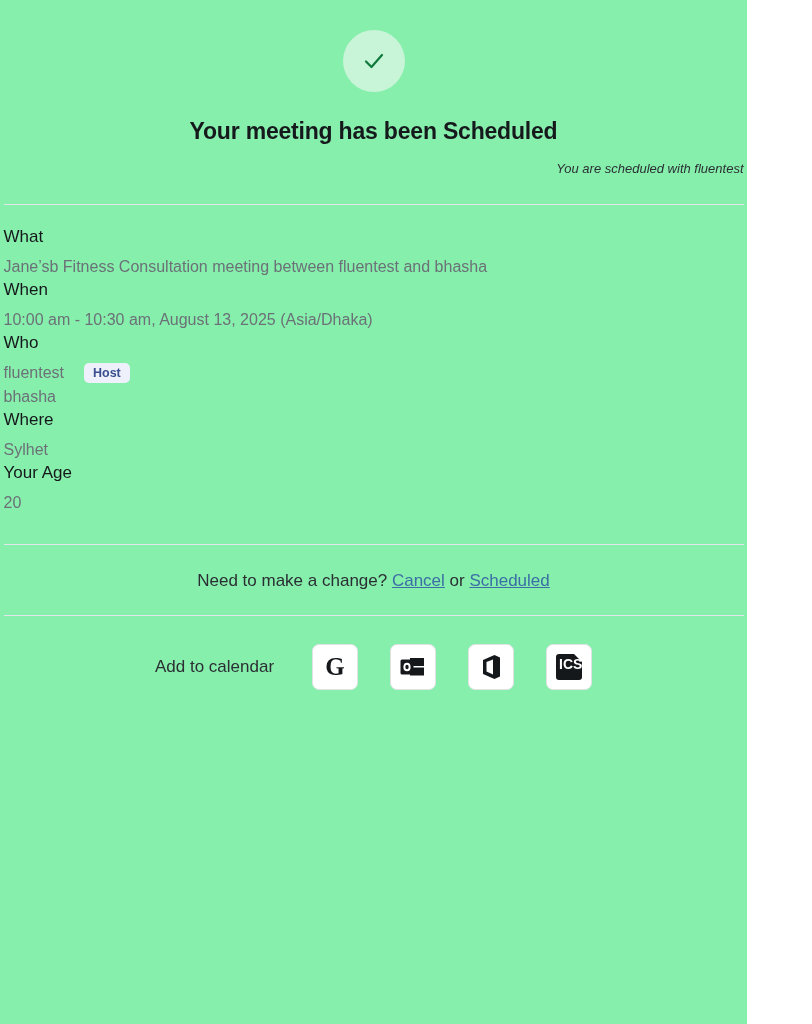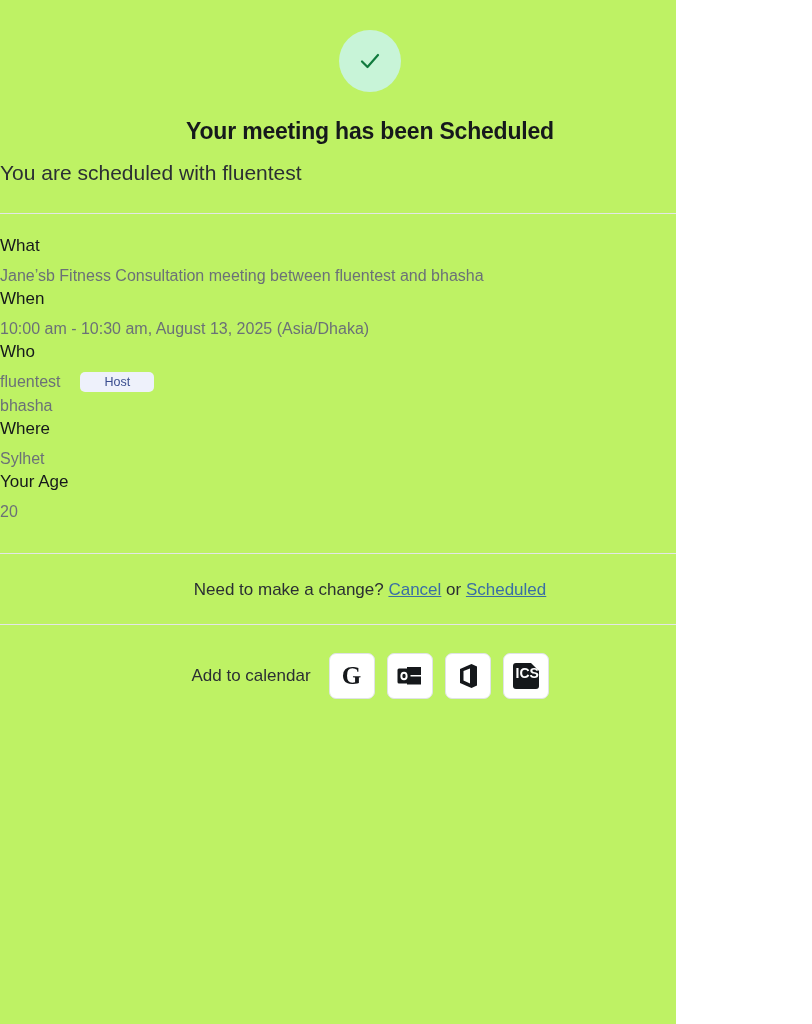--- a/index.html
+++ b/index.html
@@ -6,24 +6,24 @@
   html, body {
     margin: 0;
     padding: 0;
     background: #ffffff;
     width: 812px;
     height: 1024px;
     font-family: "Liberation Sans", sans-serif;
     color: #1a1a1a;
   }
   .page {
-    width: 676px;
+    width: 747px;
     height: 1024px;
     position: relative;
-    background: #bef264;
+    background: #86efac;
     overflow: hidden;
   }
   .inner {
     width: 740px;
     margin: 0 auto;
     padding-top: 24px;
   }
   
   .check-wrap {
     display: flex;
@@ -42,25 +42,26 @@
   .check-circle svg { display: block; }
   h1.title {
     font-size: 23px;
     font-weight: bold;
     text-align: center;
     margin: 26px 0 0 0;
     color: #16191c;
     letter-spacing: -0.2px;
   }
   p.subtitle {
-    font-size: 21px;
-    text-align: left;
+    font-size: 13px;
+    text-align: right;
     margin: 16px 0 0 0;
     color: #2b2f33;
     font-weight: 400;
+    font-style: italic;
   }
   .divider {
     height: 1px;
     background: #e3e6e8;
     margin: 28px 0 0 0;
   }
   .details {
     padding-top: 22px;
   }
   .field { margin-bottom: 0; }
@@ -79,23 +80,23 @@
   }
   .who-row {
     display: flex;
     align-items: center;
     gap: 20px;
   }
   .host-badge {
     background: #eef1fb;
     color: #3a4d8f;
     font-size: 12.5px;
-    font-weight: 400;
+    font-weight: 700;
     border-radius: 5px;
-    padding: 4px 24px;
+    padding: 4px 9px;
     line-height: 1;
     display: inline-block;
   }
   .divider2 {
     height: 1px;
     background: #e3e6e8;
     margin-top: 28px;
   }
   .change-row {
     text-align: center;
@@ -108,21 +109,21 @@
   }
   .change-row .or { color: #2b2f33; margin-top: 32px; }
   .divider3 {
     height: 1px;
     background: #e3e6e8;
   }
   .calendar-row {
     display: flex;
     align-items: center;
     justify-content: center;
-    gap: 12px;
+    gap: 32px;
     padding-top: 28px;
   }
   .calendar-label {
     font-size: 17px;
     color: #2b2f33;
     margin-right: 6px;
   }
   .cal-btn {
     width: 46px;
     height: 46px;

